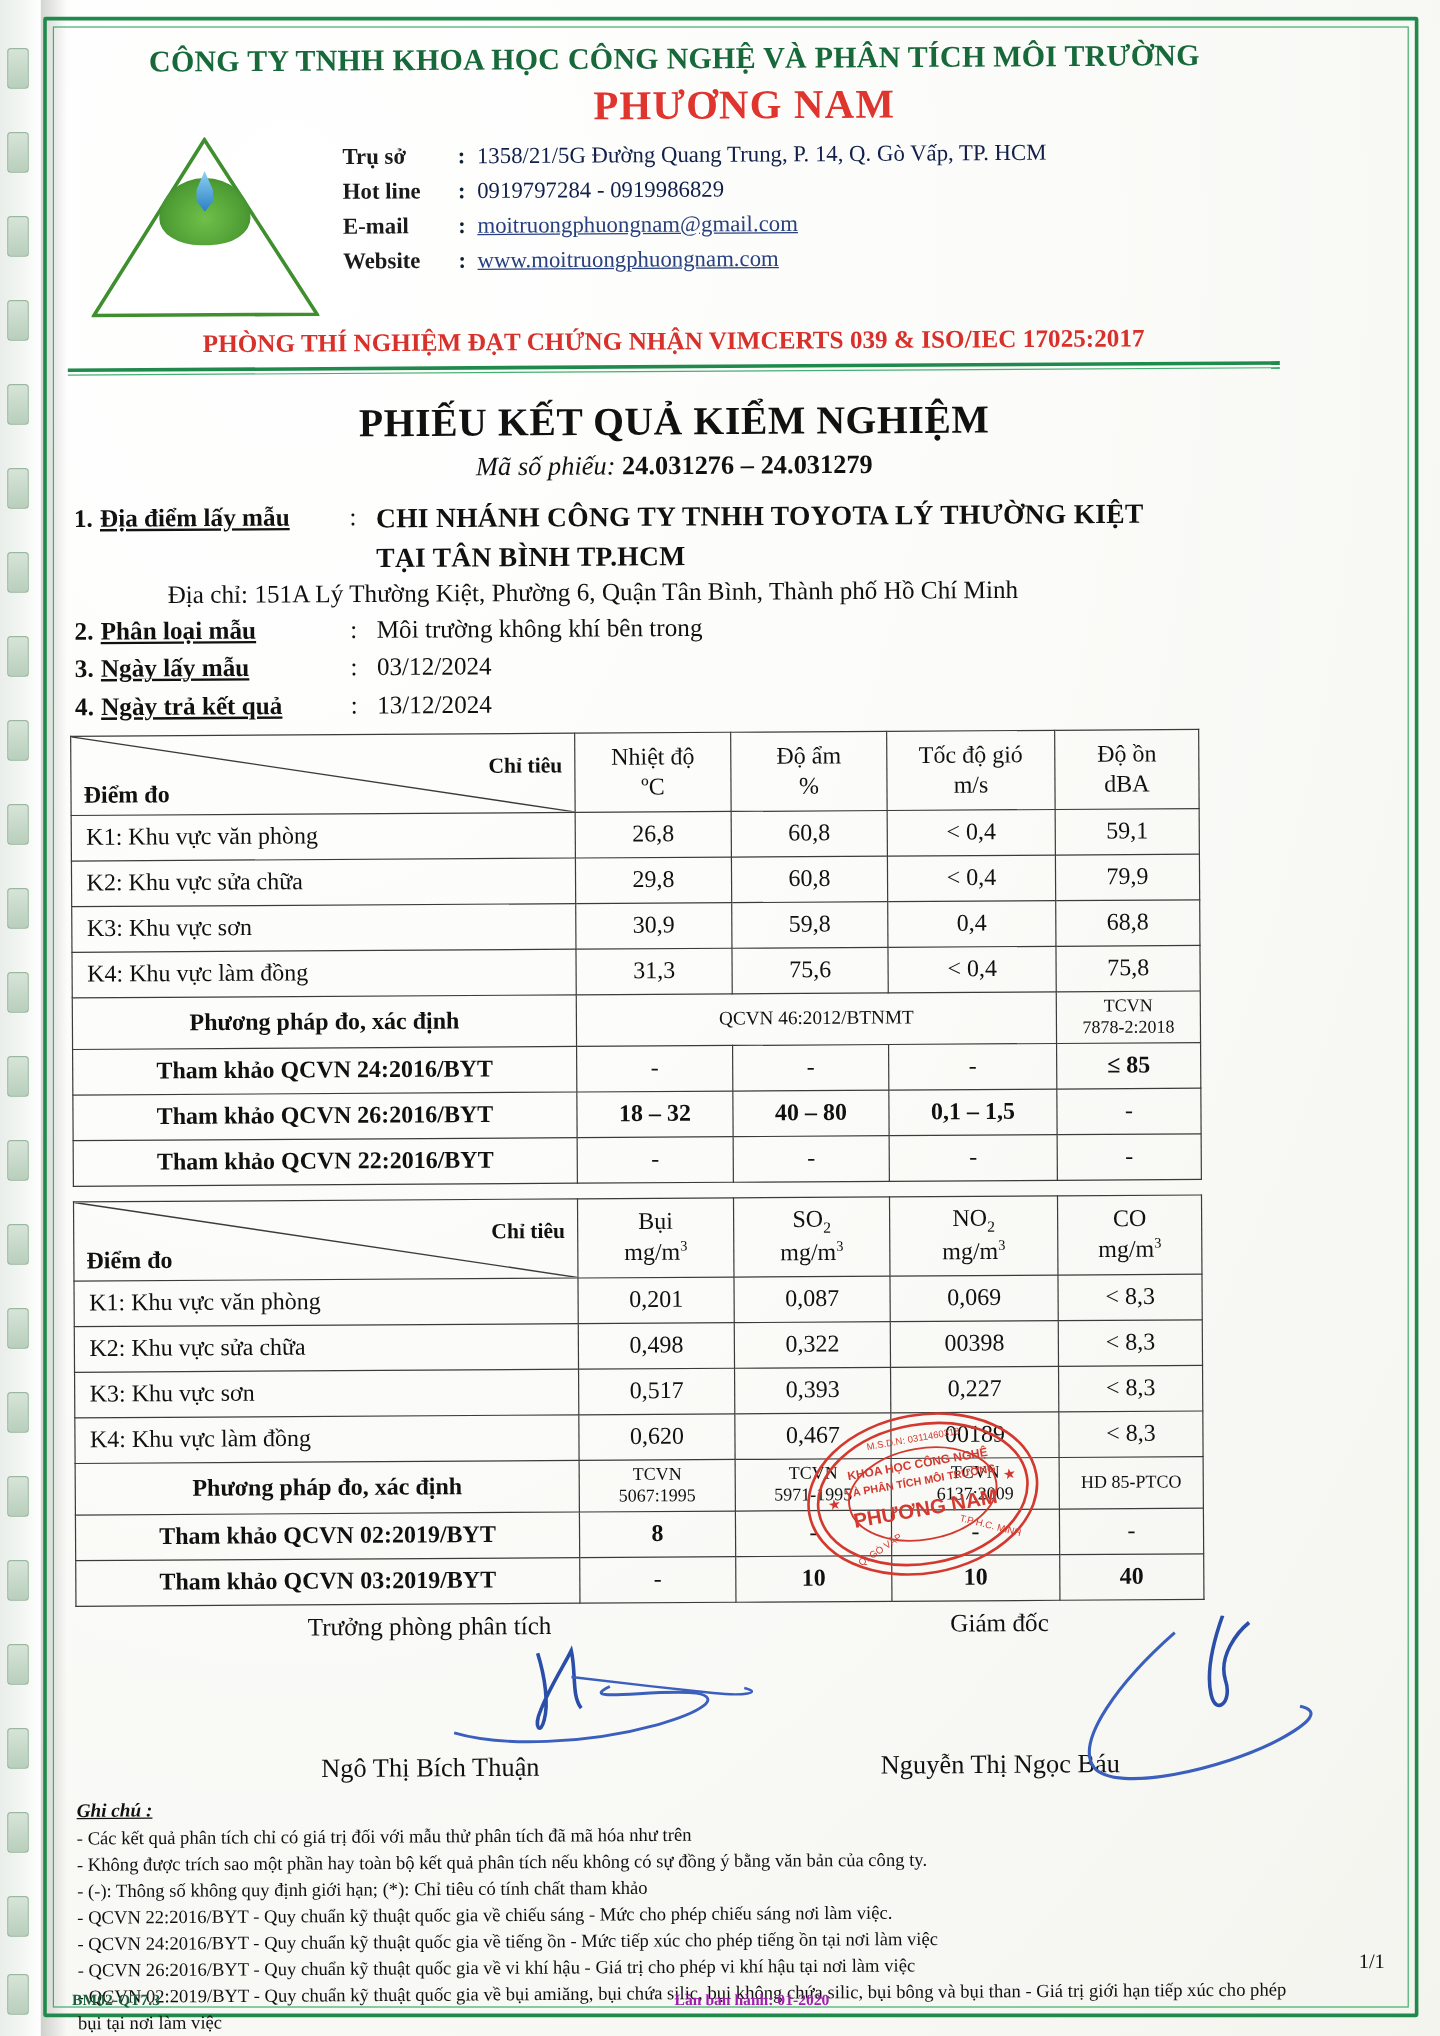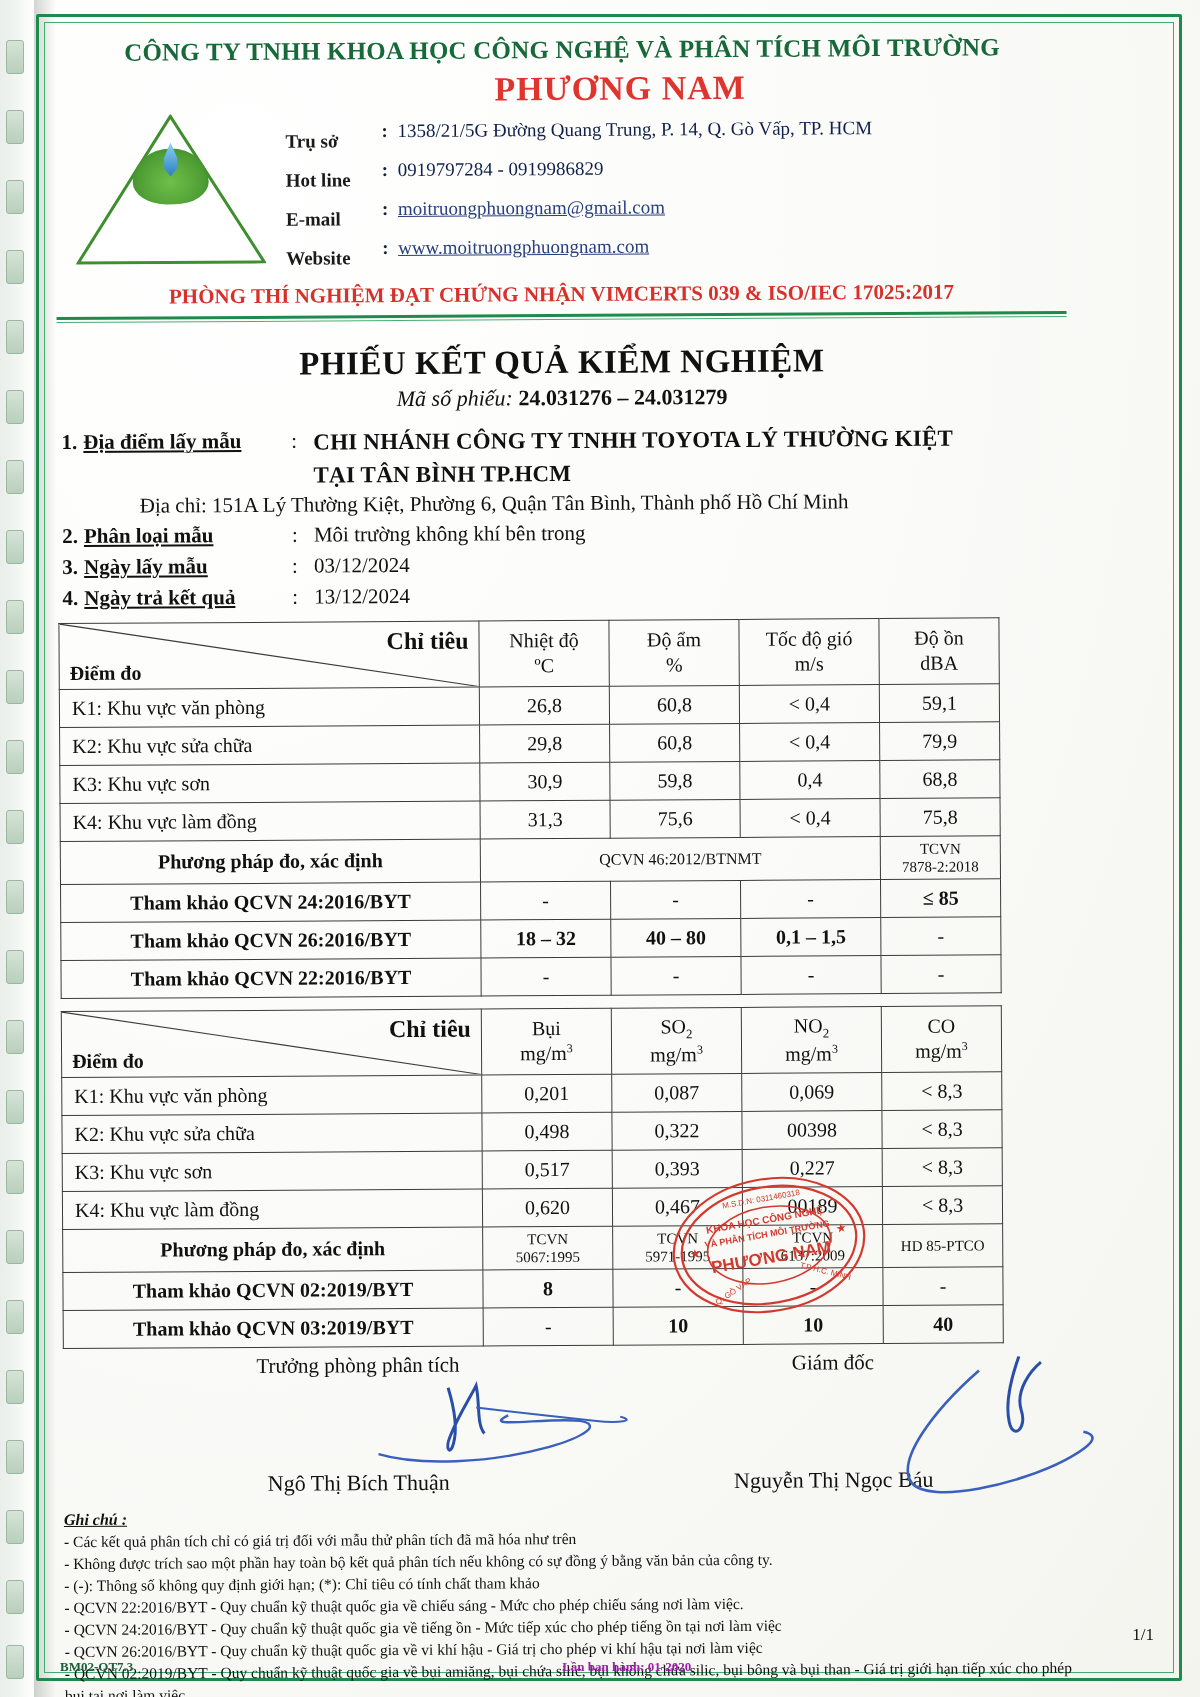--- a/index.html
+++ b/index.html
@@ -90,21 +90,21 @@
     display:flex; align-items:center; justify-content:center;
   }
   .pnc-band span{
     color:#fff; font-weight:bold; font-size:31px; letter-spacing:1px;
     font-family:"Liberation Sans", sans-serif;
   }
   .pnc-reg{ font-size:12px; vertical-align:super; }
 
   .contact{ flex:1; padding-top:6px; }
   .c-row{ display:flex; font-size:19px; line-height:1.52; color:#123; }
-  .c-lab{ width:96px; font-weight:bold; color:#1a1a1a; font-family:"Liberation Serif", serif;margin-top:10px;}
+  .c-lab{ width:96px; font-weight:bold; color:#1a1a1a; font-family:"Liberation Serif", serif;}
   .c-colon{ width:16px; font-weight:bold;}
   .c-val{ color:#11204a; }
   .c-val.link{ color:#28407e; text-decoration:underline; }
 
   .accred{
     text-align:center; margin-top:10px;
     font-size:21px; font-weight:bold; color:#d8302b;
     white-space:nowrap;
   }
   .rule{
@@ -147,21 +147,21 @@
   }
   td.pt{ text-align:left; padding-left:12px; }
   td.corner{
     position:relative; height:66px; text-align:right; padding:0;
     overflow:hidden;
   }
   .corner .diag{
     position:absolute; left:0; top:0; width:100%; height:100%;
   }
   .corner .lbl-top{
-    position:absolute; right:10px; top:6px; font-weight:bold; font-size:24px;
+    position:absolute; right:10px; top:16px; font-weight:bold; font-size:18px;
   }
   .corner .lbl-bot{
     position:absolute; left:10px; bottom:4px; font-weight:bold; font-size:20px;
   }
   th.hd{ font-weight:normal; height:66px; line-height:1.25; }
   th.hd .u{ display:block; }
   th.hd sub{ font-size:13px; }
   th.hd sup{ font-size:12px; }
   td.bold{ font-weight:bold; }
   td.methodlabel{ font-weight:bold; font-size:20px; }

